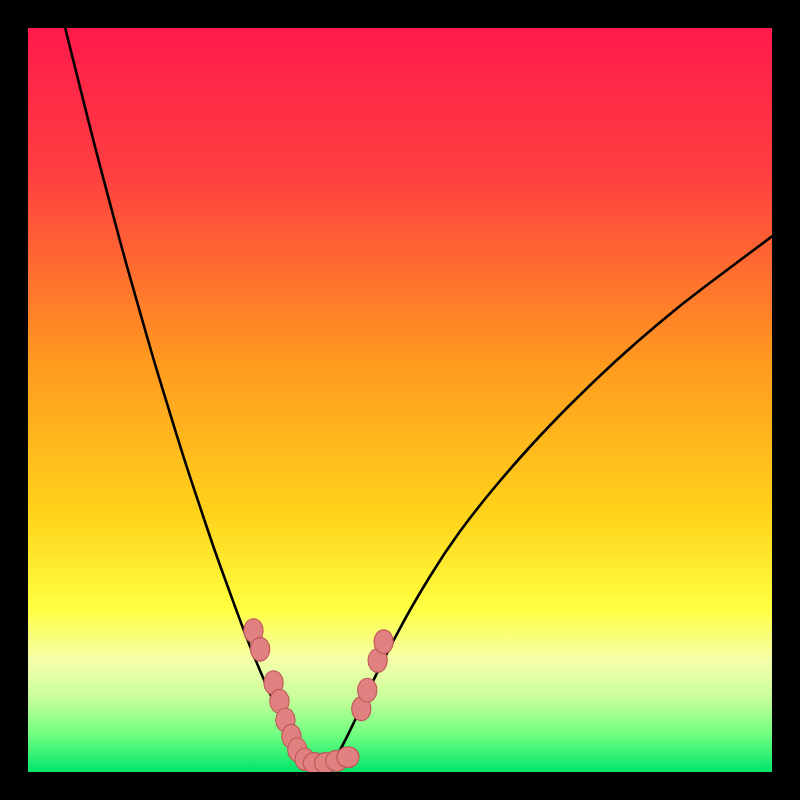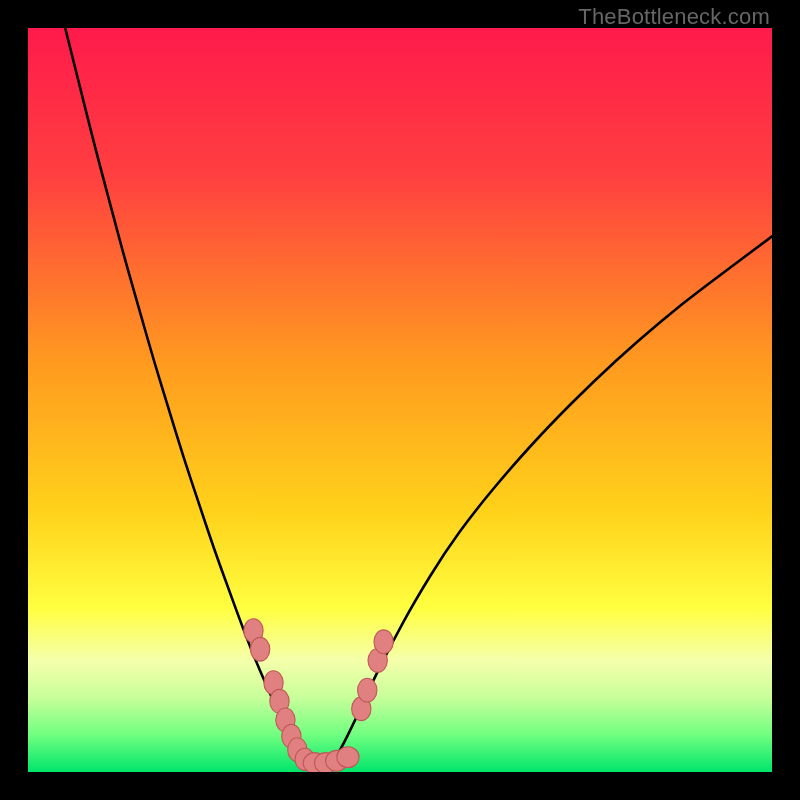--- a/index.html
+++ b/index.html
@@ -34,21 +34,20 @@
     letter-spacing: 0.2px;
     font-family: Arial, Helvetica, sans-serif;
   }
   svg { display: block; }
 </style>
 </head>
 <body>
 
 <div class="frame">
 
-  <div class="watermark">TheBottleneck.com</div>
 
   <div class="plot">
     <svg id="chart-svg" viewBox="0 0 100 100" preserveAspectRatio="none" width="744" height="744">
       <defs>
         <linearGradient id="bg-grad" x1="0" y1="0" x2="0" y2="1">
             <stop offset="0%" stop-color="#ff1a4b"></stop>
             <stop offset="20%" stop-color="#ff4040"></stop>
             <stop offset="45%" stop-color="#ff9a1f"></stop>
             <stop offset="65%" stop-color="#ffd21a"></stop>
             <stop offset="78%" stop-color="#ffff40"></stop>

